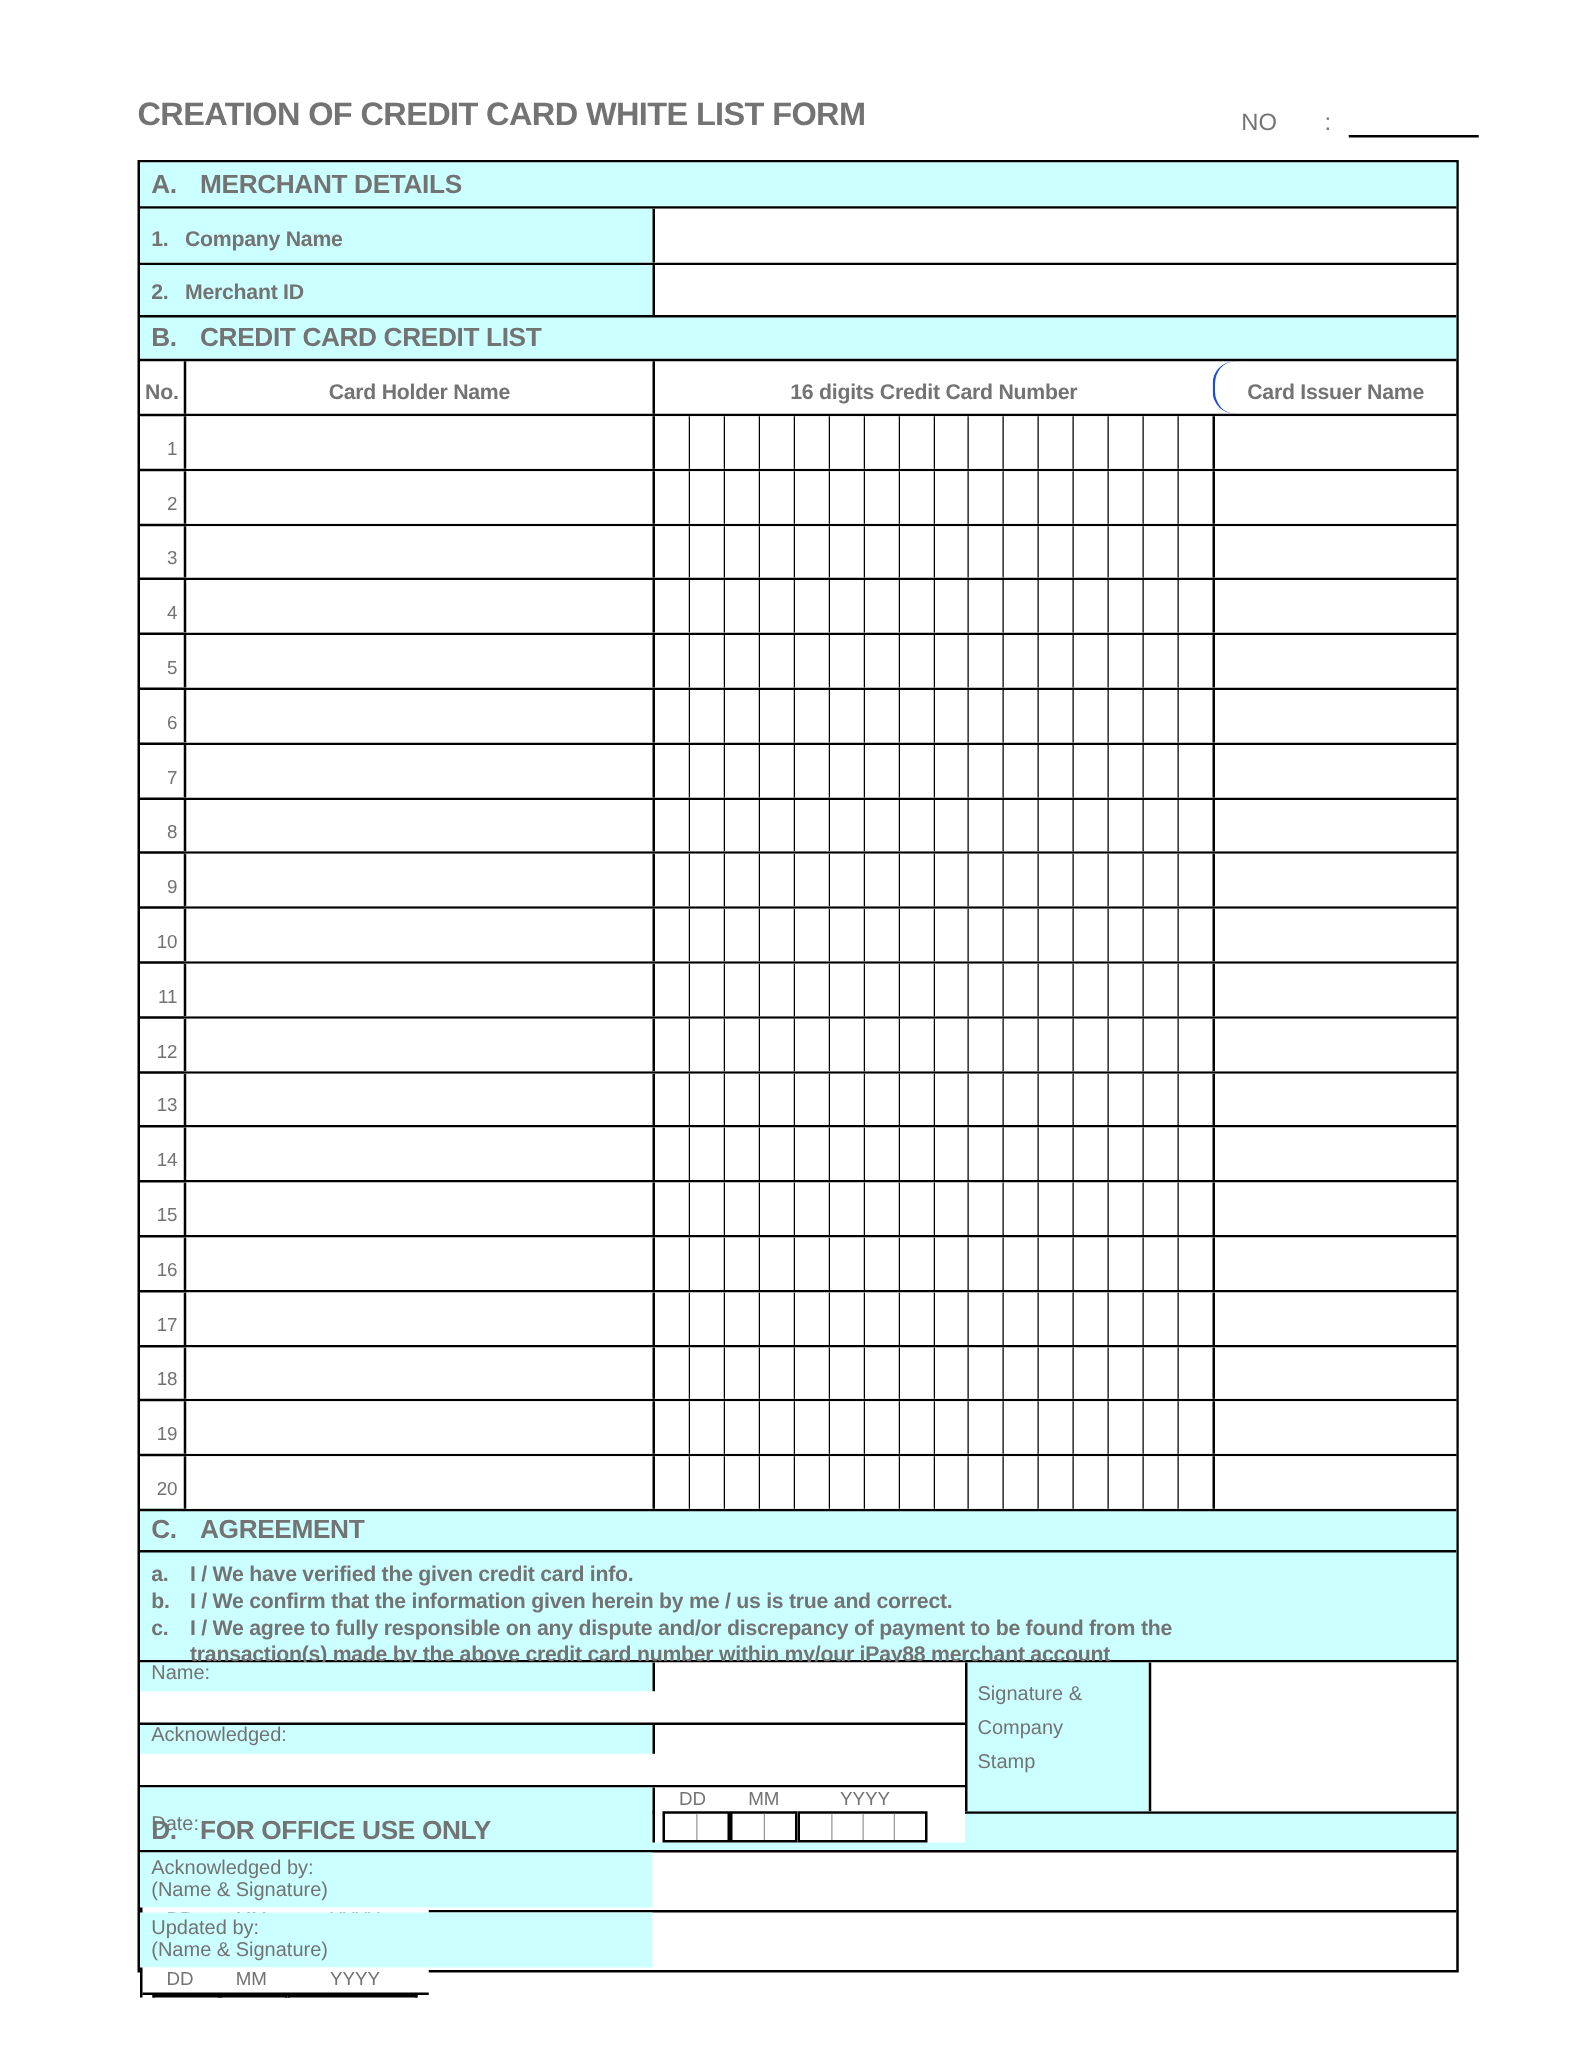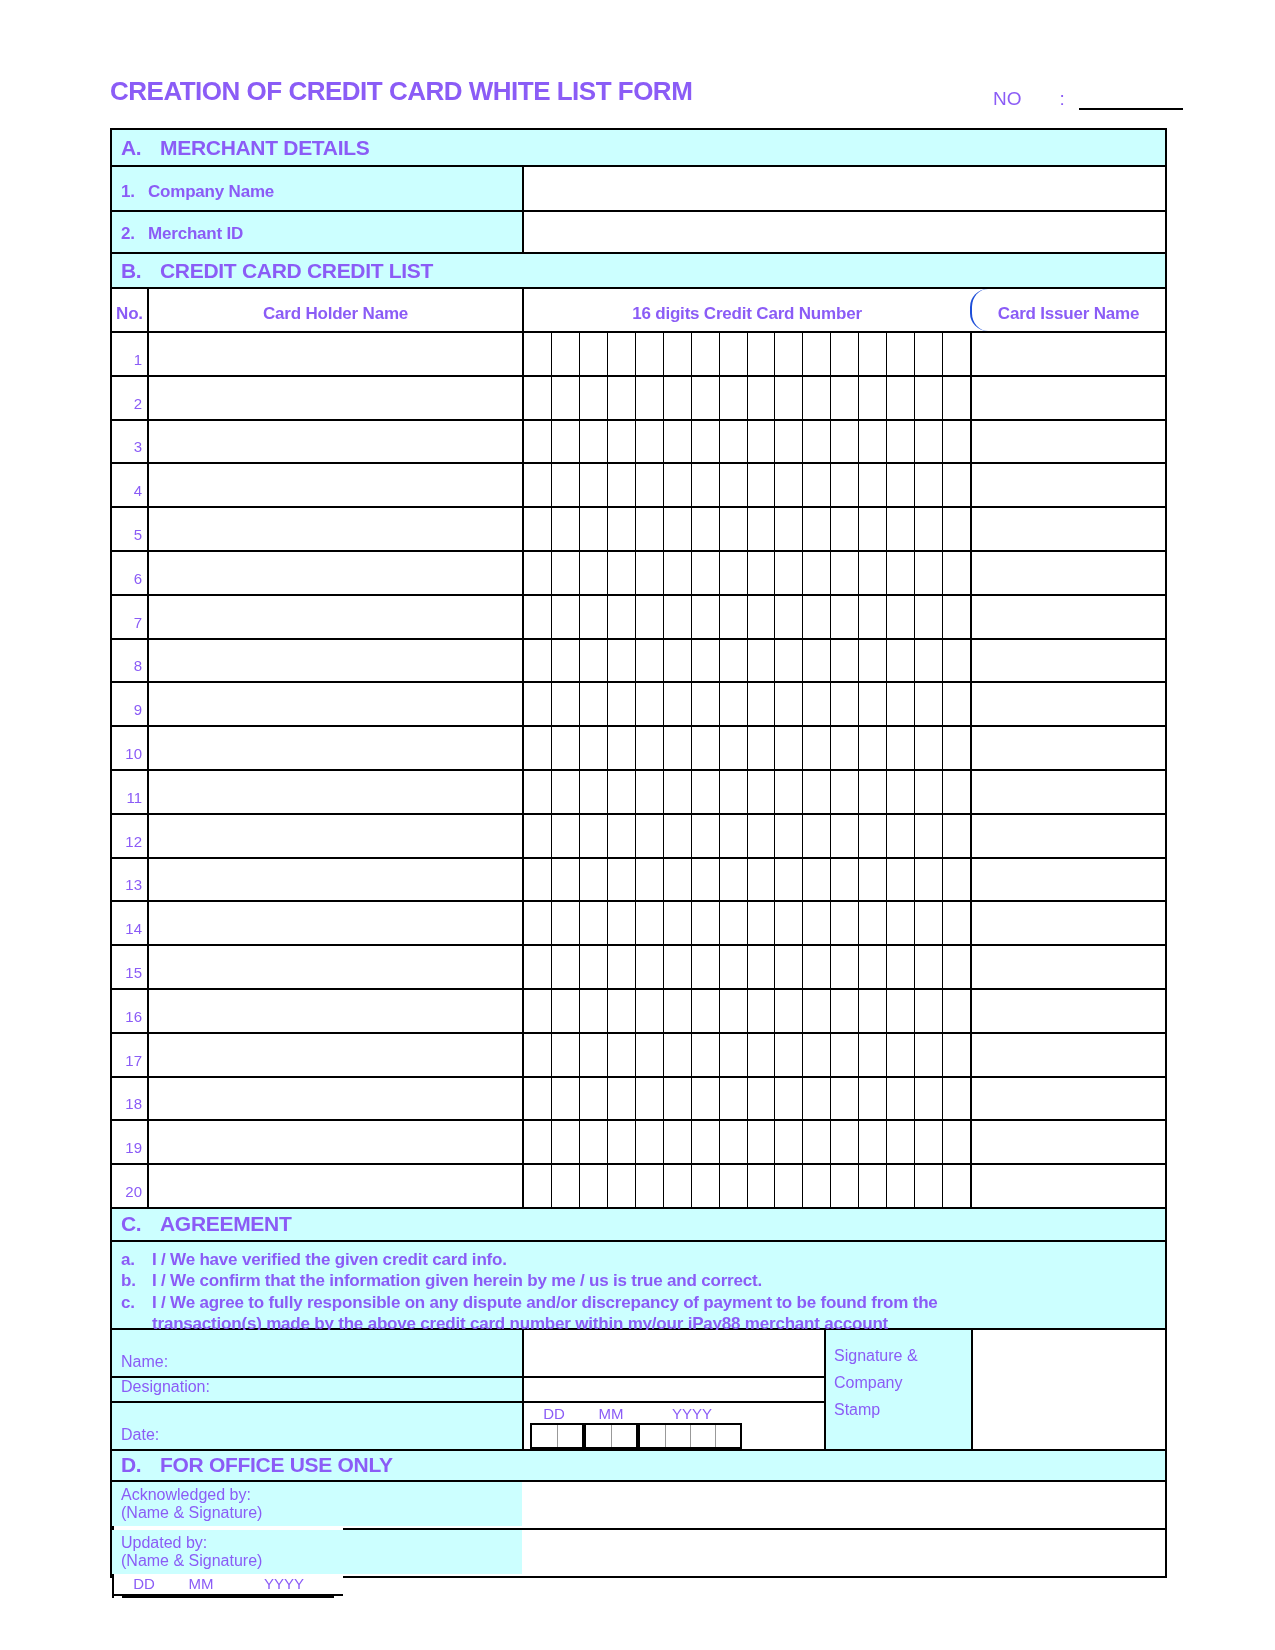--- a/index.html
+++ b/index.html
@@ -1,19 +1,19 @@
 <!DOCTYPE html>
 <html><head>
 <meta charset="utf-8">
 <style>
   * { box-sizing: border-box; margin: 0; padding: 0; }
   html,body { background:#888; }
   .page {
     position: relative; width: 1275px; height: 1650px; background: #ffffff;
-    font-family: "Liberation Sans", sans-serif; color: #8b5cf6; margin: 0 auto;
+    font-family: "Liberation Sans", sans-serif; color: #737373; margin: 0 auto;
     overflow: hidden;
   }
   .title {
     position: absolute; left: 110px; top: 76px;
     font-size: 26px; font-weight: bold; letter-spacing: -0.5px;
   }
   .no-group {
     position: absolute; left: 993px; top: 84px; display: flex;
     align-items: flex-end; font-size: 19px; height: 26px;
   }
@@ -63,21 +63,21 @@
   .digit:first-child { border-left: none; }
   .cell-issuer { flex: 1; border-left: 2px solid #000; background: #fff; }
 
   
   .agreement { padding: 7px 10px 8px 9px; font-weight: bold; font-size: 17px; letter-spacing: -0.2px; height: 88px; }
   .agr-item { display: flex; line-height: 21.5px; }
   .agr-num { width: 31px; flex: none; }
 
   
   .sig-block { display: flex; height: 121px; }
-  .sig-left { width: 712px; flex: none; display: flex; flex-direction: column; }
+  .sig-left { width: 660px; flex: none; display: flex; flex-direction: column; gap: 25px; }
   .sig-row { display: flex; }
   .sig-row + .sig-row { border-top: 2px solid #000; }
   .sig-row.name { height: 46px; }
   .sig-row.desig { height: 25px; }
   .sig-row.date { height: 46px; flex: 1; }
   .sig-label {
     width: 410px; flex: none; display: flex; align-items: flex-end;
     padding: 0 0 5px 9px; font-size: 16px;
   }
   .sig-input { flex: 1; background: #fff; border-left: 2px solid #000; }
@@ -646,21 +646,21 @@
       </div>
     </div>
 
     <div class="sig-block bt">
       <div class="sig-left">
         <div class="sig-row name">
           <div class="sig-label cyan" style="background: rgb(204, 255, 255);">Name:</div>
           <div class="sig-input"></div>
         </div>
         <div class="sig-row desig">
-          <div class="sig-label cyan" style="background: rgb(204, 255, 255);">Designation:</div>
+          <div class="sig-label cyan" style="background: rgb(204, 255, 255);">Acknowledged:</div>
           <div class="sig-input"></div>
         </div>
         <div class="sig-row date">
           <div class="sig-label cyan" style="background: rgb(204, 255, 255);">Date:</div>
           <div class="sig-date-area">
             <div class="date-head">
               <span class="dh-dd">DD</span>
               <span class="dh-mm">MM</span>
               <span class="dh-yy">YYYY</span>
             </div>

